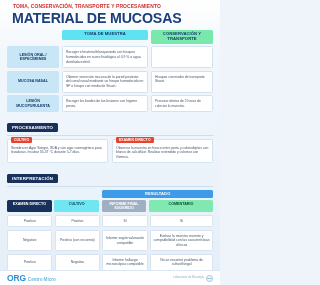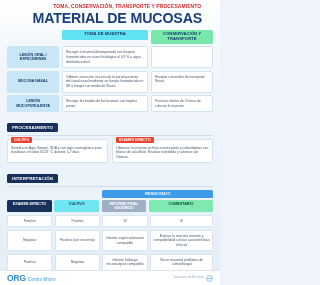--- a/index.html
+++ b/index.html
@@ -8,21 +8,21 @@
     font-family:"Liberation Sans", sans-serif;
     background:#eef4fa;
     color:#17305c;
     overflow:hidden;
     position:relative;
   }
   .poster { width:220px; height:285px; position:relative;
     background:linear-gradient(180deg,#ffffff 0%,#f2f7fc 18%,#eaf2fa 70%,#e4eef8 100%); }
 
   
-  .header { padding:4px 16px 2px; text-align:right; }
+  .header { padding:4px 10px 2px; text-align:left; }
   .kicker {
     font-size:5.1px; font-weight:bold; color:#d22b2b;
     letter-spacing:.02em; line-height:1.1; white-space:nowrap;
     transform:scaleX(.97); transform-origin:center;
   }
   .maintitle {
     font-size:14.5px; font-weight:bold; color:#1b3f7a;
     letter-spacing:-.01em; line-height:1.05; margin-top:1px;
     white-space:nowrap; transform:scaleX(.98); transform-origin:center;
   }

